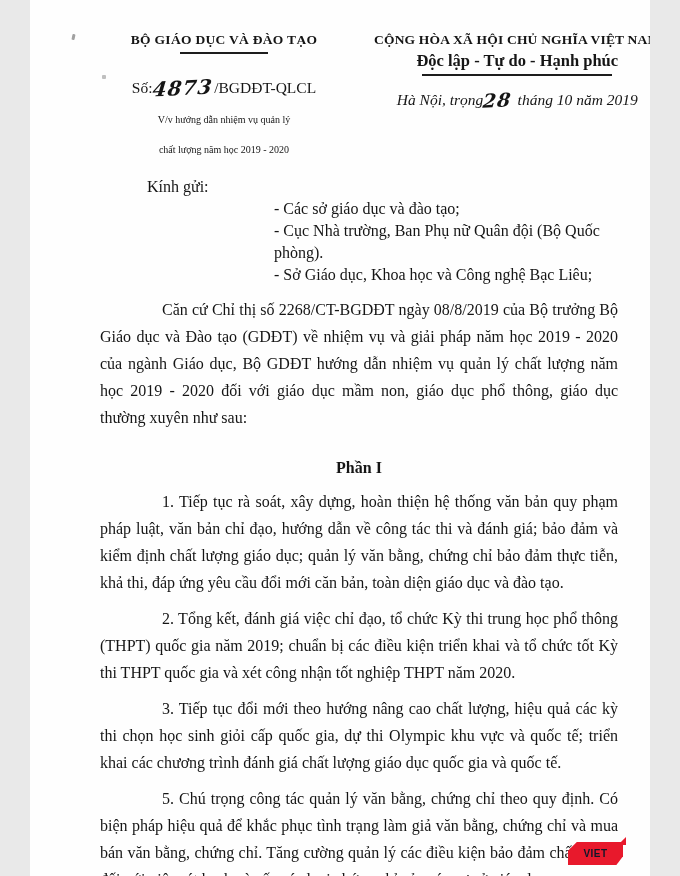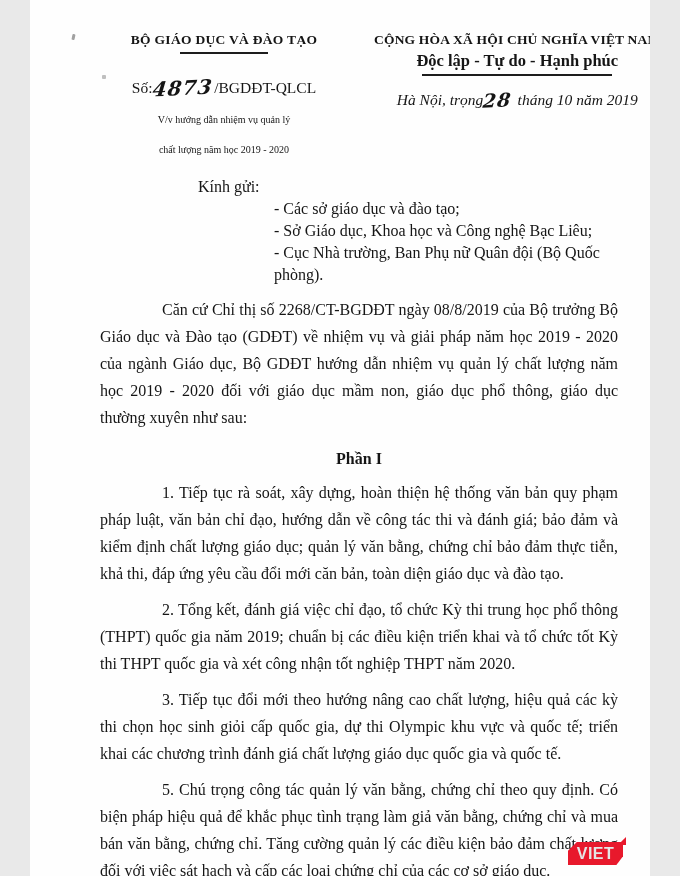--- a/index.html
+++ b/index.html
@@ -45,45 +45,45 @@
 
   .motto-1 { font-weight: bold; font-size: 13.5px; letter-spacing: .2px; white-space: nowrap; }
   .motto-2 { font-weight: bold; font-size: 16.5px; margin-top: 3px; white-space: nowrap; }
   .motto-underline { width: 190px; height: 2px; background: #1d1d1d; margin: 3px auto 0 auto; }
   .place-date { font-style: italic; font-size: 15.5px; margin-top: 15px; white-space: nowrap; }
   .place-date .handwritten { font-size: 19px; }
 
   
   .doc-body { padding: 0 32px 0 70px; }
   .recipients { margin-top: 17px; font-size: 16px; line-height: 22px; }
-  .recipients-label { margin-left: 98px; }
+  .recipients-label { margin-left: 47px; }
   .recipients-list { margin-left: 174px; }
   .recipient-item { line-height: 22px; }
 
   .para {
     font-size: 16px; line-height: 27px;
     text-align: justify; text-indent: 62px;
     margin-top: 9px;
   }
   .intro { margin-top: 10px; }
 
-  .part-label { text-align: center; font-weight: bold; font-size: 16px; margin-top: 17px; line-height: 22px; }
+  .part-label { text-align: center; font-weight: bold; font-size: 16px; margin-top: 26px; line-height: 22px; }
   .part-title { text-align: center; font-weight: bold; font-size: 15.5px; letter-spacing: .3px; margin-top: 5px; line-height: 22px; }
 
   
   .viet-badge {
     position: absolute; right: 27px; bottom: 11px;
     width: 55px; height: 23px;
     background: #e8192c;
     clip-path: polygon(16% 0, 100% 0, 100% 62%, 88% 100%, 0 100%, 0 38%);
     display: flex; align-items: center; justify-content: center;
   }
   .viet-badge span {
-    color: #e5e5e5; font-family: "Liberation Sans", sans-serif;
-    font-weight: bold; font-size: 16px; letter-spacing: .5px;
+    color: #0f172a; font-family: "Liberation Sans", sans-serif;
+    font-weight: bold; font-size: 10px; letter-spacing: .5px;
   }
   .viet-flag {
     position: absolute; right: 24px; bottom: 31px;
     width: 8px; height: 8px; background: #e8192c;
     clip-path: polygon(100% 0, 100% 100%, 0 100%, 55% 45%);
   }
 </style>
 </head>
 <body>
 
@@ -114,22 +114,22 @@
     </div>
 
   </div>
 
   <div class="doc-body">
 
     <div class="recipients">
       <div class="recipients-label">Kính gửi:</div>
       <div class="recipients-list">
         <div class="recipient-item">- Các sở giáo dục và đào tạo;</div>
+        <div class="recipient-item">- Cục Nhà trường, Ban Phụ nữ Quân đội (Bộ Quốc phòng).</div>
         <div class="recipient-item">- Sở Giáo dục, Khoa học và Công nghệ Bạc Liêu;</div>
-        <div class="recipient-item">- Cục Nhà trường, Ban Phụ nữ Quân đội (Bộ Quốc phòng).</div>
       </div>
     </div>
 
     <p class="para intro">Căn cứ Chỉ thị số 2268/CT-BGDĐT ngày 08/8/2019 của Bộ trưởng Bộ Giáo dục và Đào tạo (GDĐT) về nhiệm vụ và giải pháp năm học 2019 - 2020 của ngành Giáo dục, Bộ GDĐT hướng dẫn nhiệm vụ quản lý chất lượng năm học 2019 - 2020 đối với giáo dục mầm non, giáo dục phổ thông, giáo dục thường xuyên như sau:</p>
 
     <div class="part-label">Phần I</div>
 
     <p class="para">1. Tiếp tục rà soát, xây dựng, hoàn thiện hệ thống văn bản quy phạm pháp luật, văn bản chỉ đạo, hướng dẫn về công tác thi và đánh giá; bảo đảm và kiểm định chất lượng giáo dục; quản lý văn bằng, chứng chỉ bảo đảm thực tiễn, khả thi, đáp ứng yêu cầu đổi mới căn bản, toàn diện giáo dục và đào tạo.</p>
     <p class="para">2. Tổng kết, đánh giá việc chỉ đạo, tổ chức Kỳ thi trung học phổ thông (THPT) quốc gia năm 2019; chuẩn bị các điều kiện triển khai và tổ chức tốt Kỳ thi THPT quốc gia và xét công nhận tốt nghiệp THPT năm 2020.</p>
     <p class="para">3. Tiếp tục đổi mới theo hướng nâng cao chất lượng, hiệu quả các kỳ thi chọn học sinh giỏi cấp quốc gia, dự thi Olympic khu vực và quốc tế; triển khai các chương trình đánh giá chất lượng giáo dục quốc gia và quốc tế.</p>

